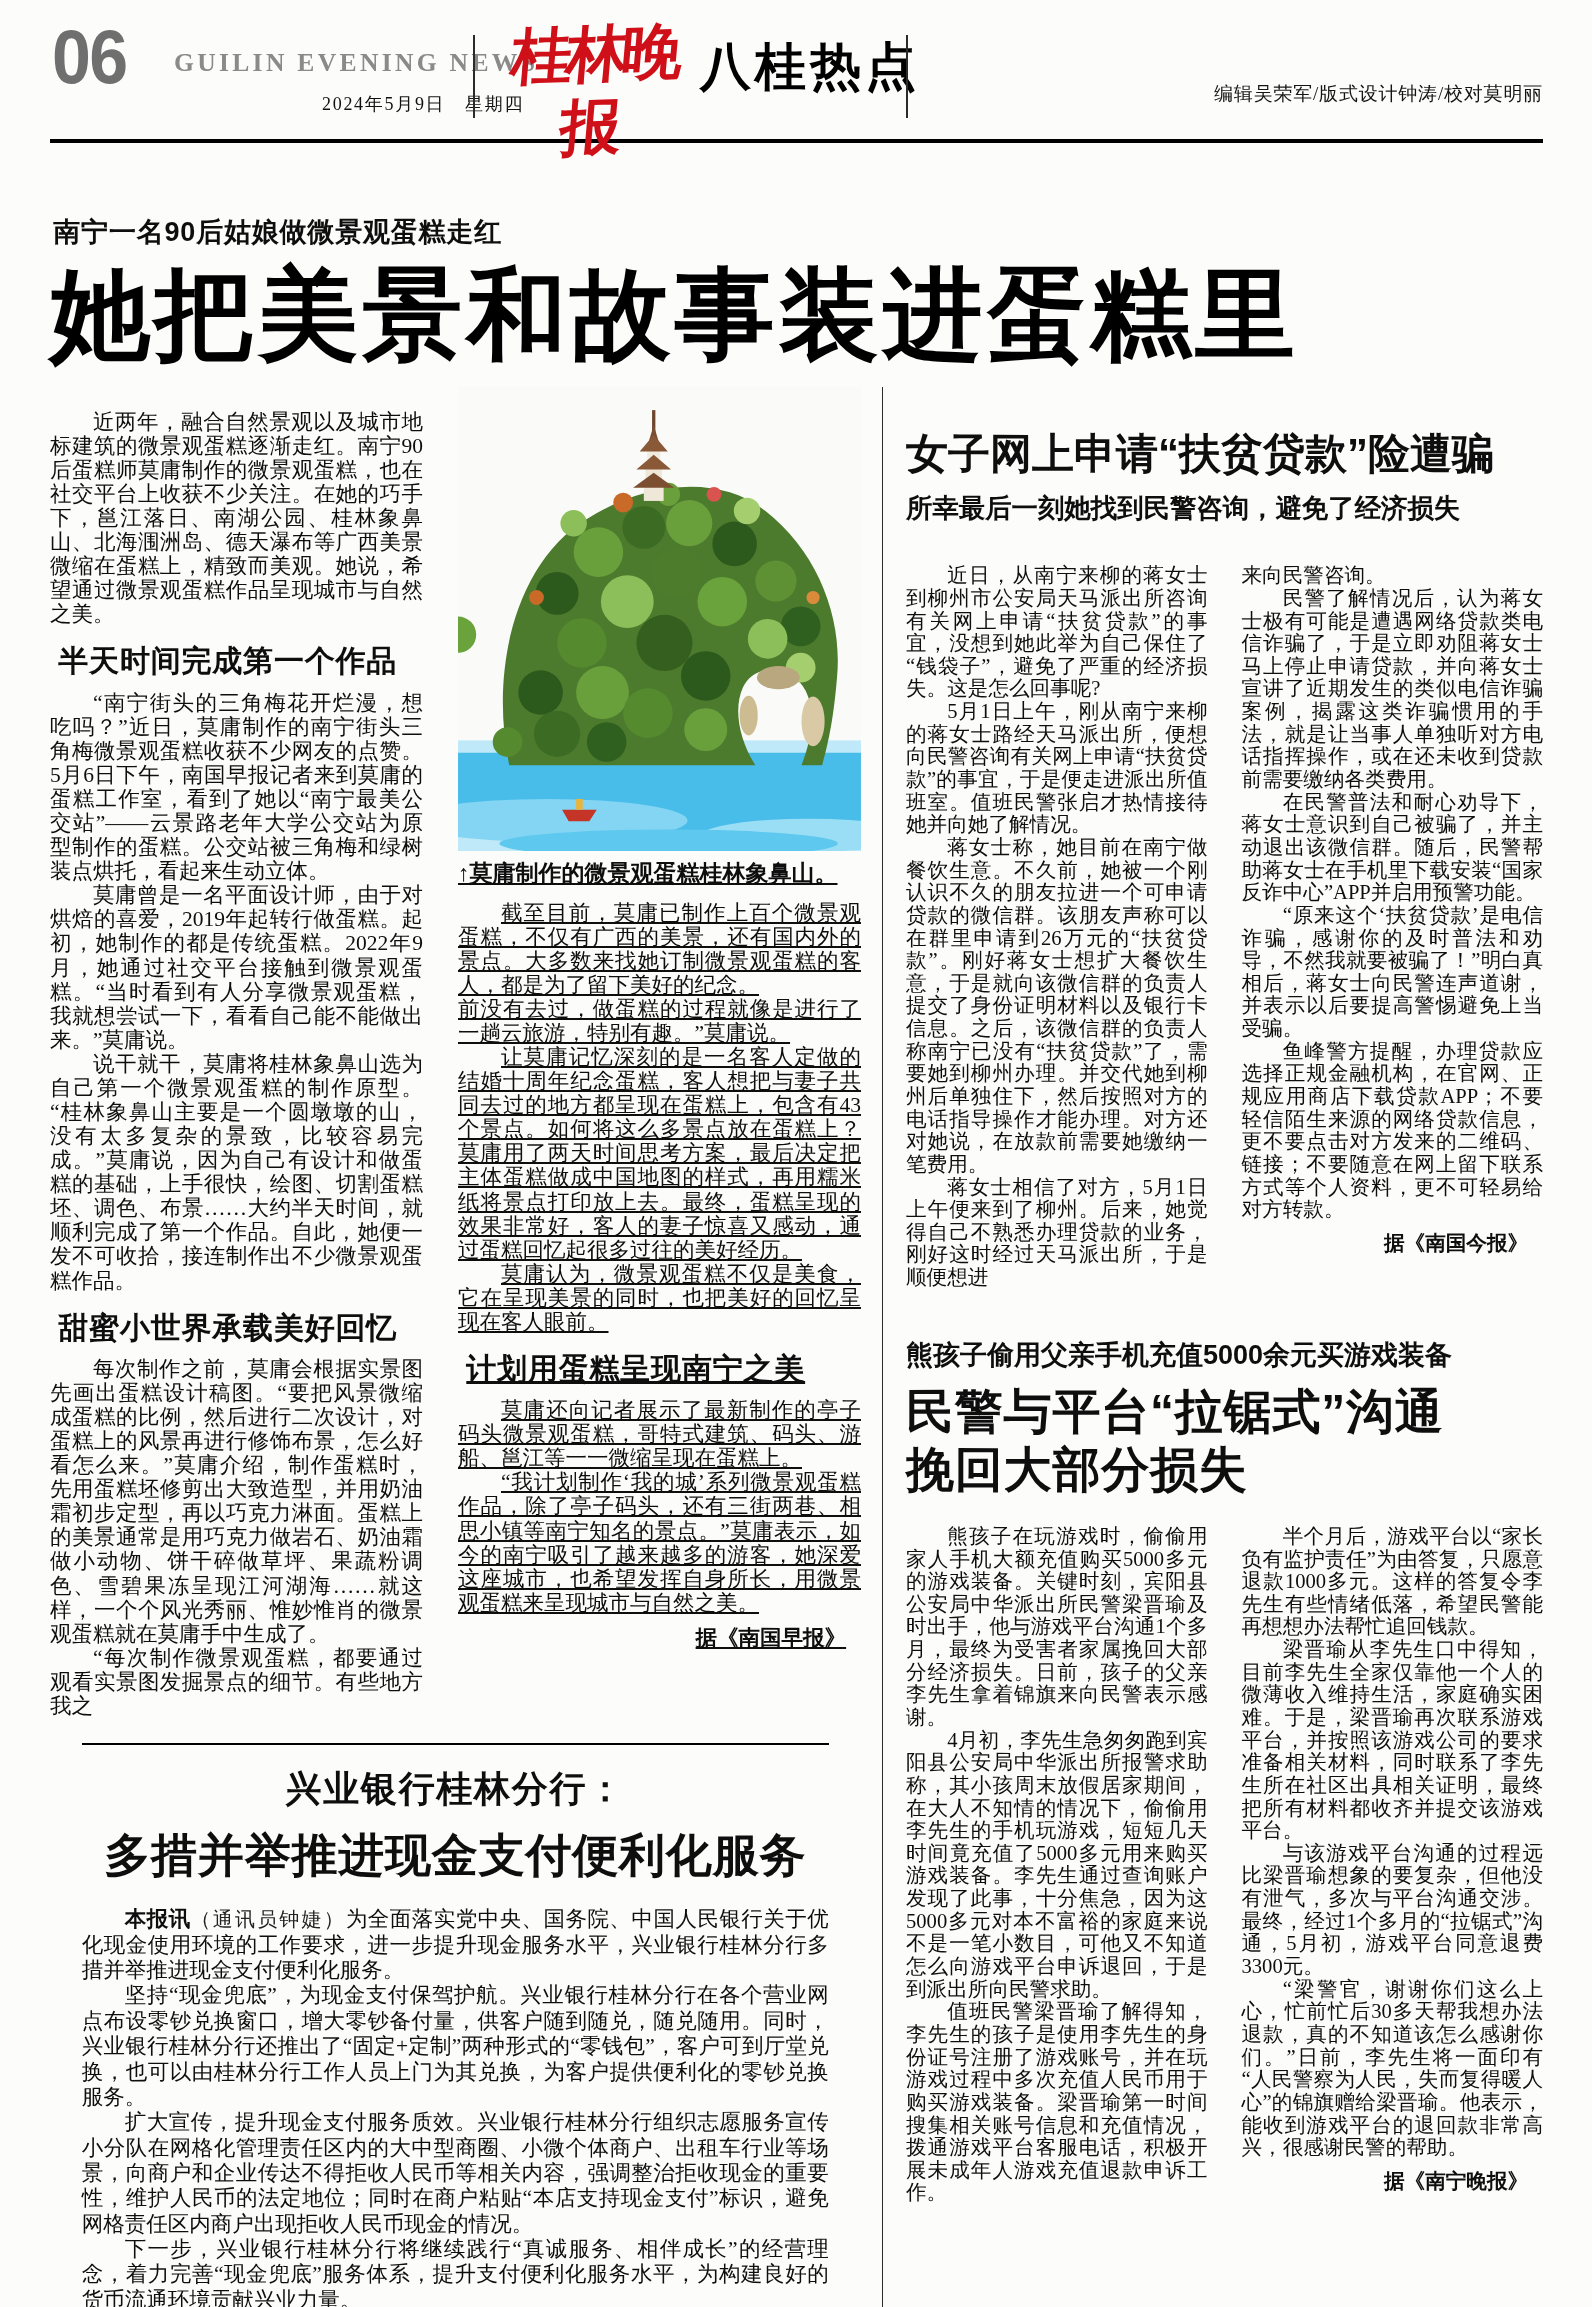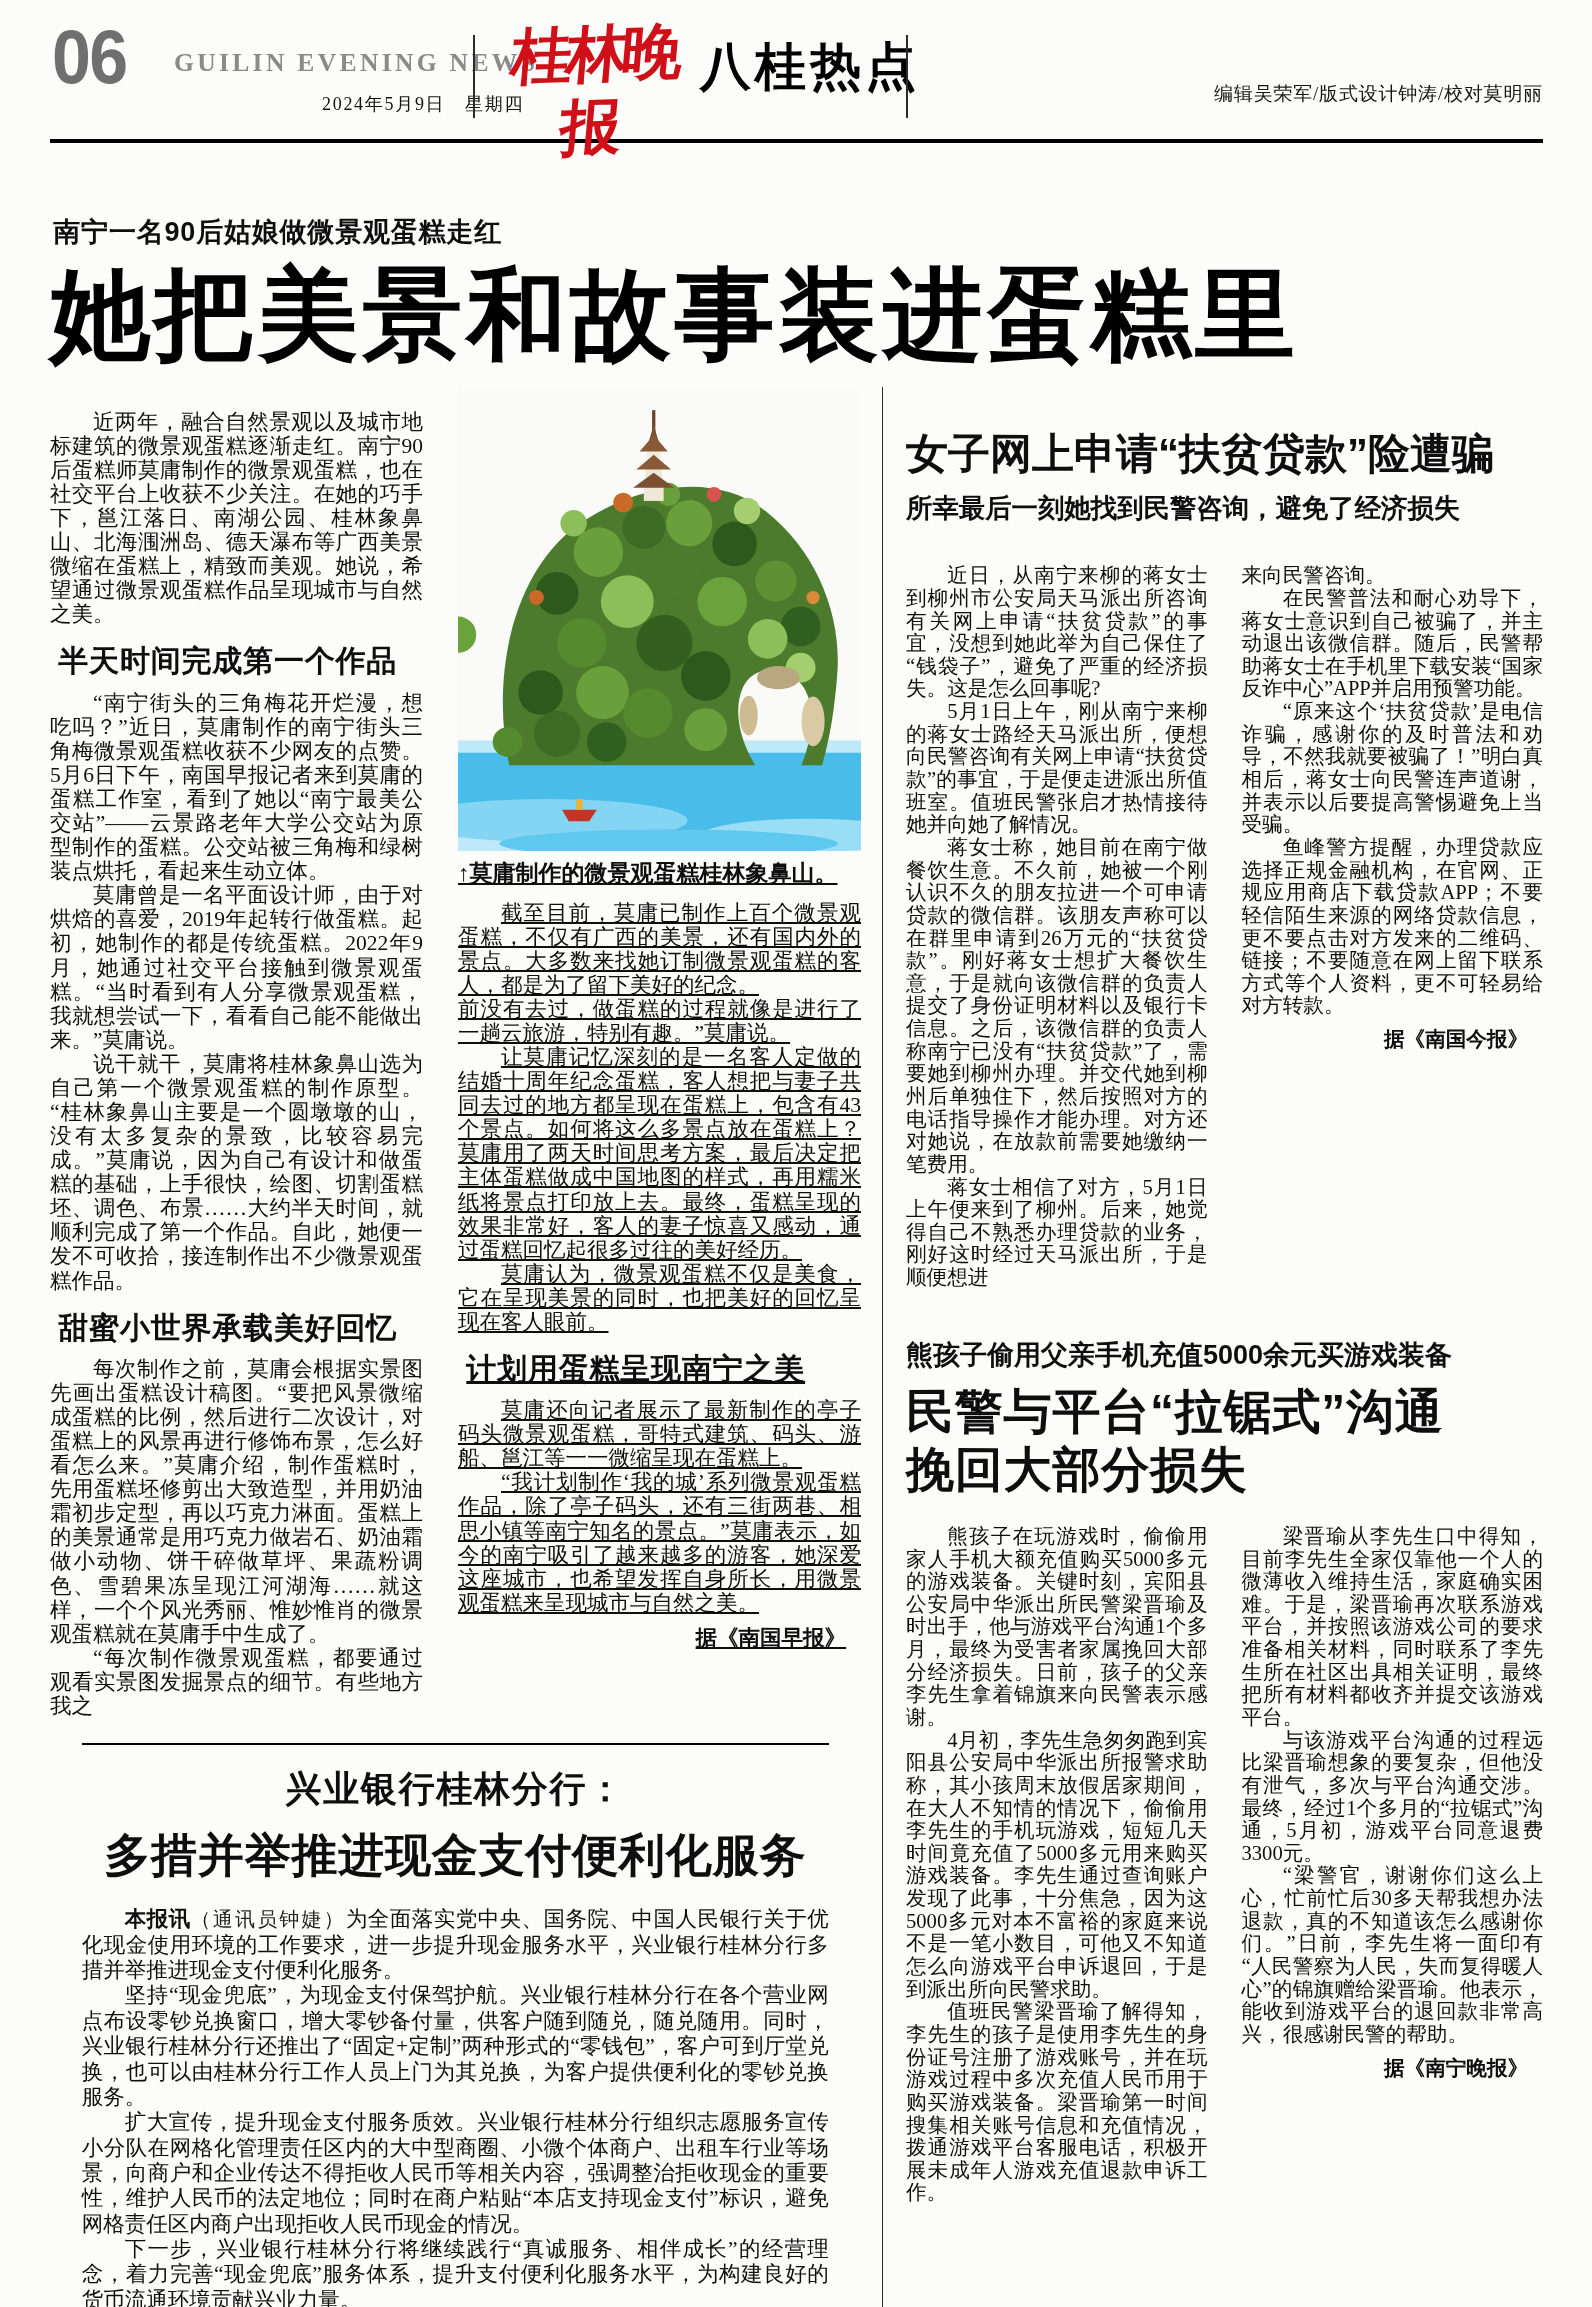--- a/index.html
+++ b/index.html
@@ -253,38 +253,40 @@
         <div class="loan-subhead">所幸最后一刻她找到民警咨询，避免了经济损失</div>
         <div class="two-cols">
           <div class="ncol">
               <p class="para">近日，从南宁来柳的蒋女士到柳州市公安局天马派出所咨询有关网上申请“扶贫贷款”的事宜，没想到她此举为自己保住了“钱袋子”，避免了严重的经济损失。这是怎么回事呢?</p>
               <p class="para">5月1日上午，刚从南宁来柳的蒋女士路经天马派出所，便想向民警咨询有关网上申请“扶贫贷款”的事宜，于是便走进派出所值班室。值班民警张启才热情接待她并向她了解情况。</p>
               <p class="para">蒋女士称，她目前在南宁做餐饮生意。不久前，她被一个刚认识不久的朋友拉进一个可申请贷款的微信群。该朋友声称可以在群里申请到26万元的“扶贫贷款”。刚好蒋女士想扩大餐饮生意，于是就向该微信群的负责人提交了身份证明材料以及银行卡信息。之后，该微信群的负责人称南宁已没有“扶贫贷款”了，需要她到柳州办理。并交代她到柳州后单独住下，然后按照对方的电话指导操作才能办理。对方还对她说，在放款前需要她缴纳一笔费用。</p>
               <p class="para">蒋女士相信了对方，5月1日上午便来到了柳州。后来，她觉得自己不熟悉办理贷款的业务，刚好这时经过天马派出所，于是顺便想进</p>
             </div>
           <div class="ncol">
               <p class="para cont">来向民警咨询。</p>
+              <p class="para">民警了解情况后，认为蒋女士极有可能是遭遇网络贷款类电信诈骗了，于是立即劝阻蒋女士马上停止申请贷款，并向蒋女士宣讲了近期发生的类似电信诈骗案例，揭露这类诈骗惯用的手法，就是让当事人单独听对方电话指挥操作，或在还未收到贷款前需要缴纳各类费用。</p>
               <p class="para">在民警普法和耐心劝导下，蒋女士意识到自己被骗了，并主动退出该微信群。随后，民警帮助蒋女士在手机里下载安装“国家反诈中心”APP并启用预警功能。</p>
               <p class="para">“原来这个‘扶贫贷款’是电信诈骗，感谢你的及时普法和劝导，不然我就要被骗了！”明白真相后，蒋女士向民警连声道谢，并表示以后要提高警惕避免上当受骗。</p>
               <p class="para">鱼峰警方提醒，办理贷款应选择正规金融机构，在官网、正规应用商店下载贷款APP；不要轻信陌生来源的网络贷款信息，更不要点击对方发来的二维码、链接；不要随意在网上留下联系方式等个人资料，更不可轻易给对方转款。</p>
               <p class="source-line">据《南国今报》</p>
             </div>
         </div>
       </article>
 
       <article>
         <div class="game-kicker">熊孩子偷用父亲手机充值5000余元买游戏装备</div>
         <h2 class="game-headline"><span>民警与平台“拉锯式”沟通</span><br><span>挽回大部分损失</span></h2>
         <div class="two-cols game-cols">
           <div class="ncol">
               <p class="para">熊孩子在玩游戏时，偷偷用家人手机大额充值购买5000多元的游戏装备。关键时刻，宾阳县公安局中华派出所民警梁晋瑜及时出手，他与游戏平台沟通1个多月，最终为受害者家属挽回大部分经济损失。日前，孩子的父亲李先生拿着锦旗来向民警表示感谢。</p>
               <p class="para">4月初，李先生急匆匆跑到宾阳县公安局中华派出所报警求助称，其小孩周末放假居家期间，在大人不知情的情况下，偷偷用李先生的手机玩游戏，短短几天时间竟充值了5000多元用来购买游戏装备。李先生通过查询账户发现了此事，十分焦急，因为这5000多元对本不富裕的家庭来说不是一笔小数目，可他又不知道怎么向游戏平台申诉退回，于是到派出所向民警求助。</p>
               <p class="para">值班民警梁晋瑜了解得知，李先生的孩子是使用李先生的身份证号注册了游戏账号，并在玩游戏过程中多次充值人民币用于购买游戏装备。梁晋瑜第一时间搜集相关账号信息和充值情况，拨通游戏平台客服电话，积极开展未成年人游戏充值退款申诉工作。</p>
             </div>
           <div class="ncol">
+              <p class="para">半个月后，游戏平台以“家长负有监护责任”为由答复，只愿意退款1000多元。这样的答复令李先生有些情绪低落，希望民警能再想想办法帮忙追回钱款。</p>
               <p class="para">梁晋瑜从李先生口中得知，目前李先生全家仅靠他一个人的微薄收入维持生活，家庭确实困难。于是，梁晋瑜再次联系游戏平台，并按照该游戏公司的要求准备相关材料，同时联系了李先生所在社区出具相关证明，最终把所有材料都收齐并提交该游戏平台。</p>
               <p class="para">与该游戏平台沟通的过程远比梁晋瑜想象的要复杂，但他没有泄气，多次与平台沟通交涉。最终，经过1个多月的“拉锯式”沟通，5月初，游戏平台同意退费3300元。</p>
               <p class="para">“梁警官，谢谢你们这么上心，忙前忙后30多天帮我想办法退款，真的不知道该怎么感谢你们。”日前，李先生将一面印有“人民警察为人民，失而复得暖人心”的锦旗赠给梁晋瑜。他表示，能收到游戏平台的退回款非常高兴，很感谢民警的帮助。</p>
               <p class="source-line">据《南宁晚报》</p>
             </div>
         </div>
       </article>
 
     </div>
   </div>

